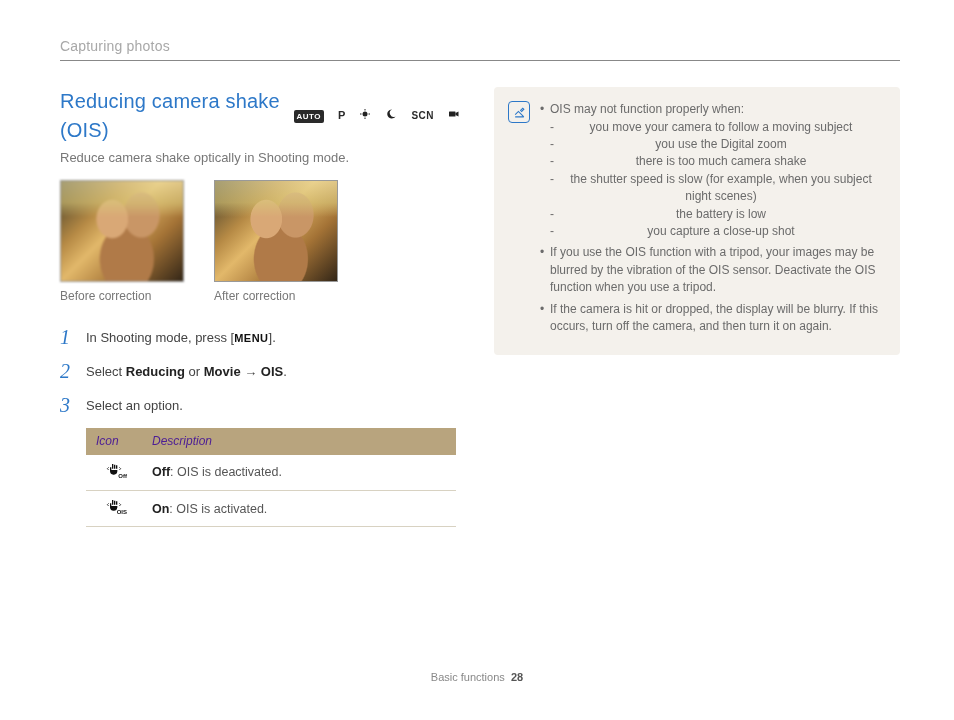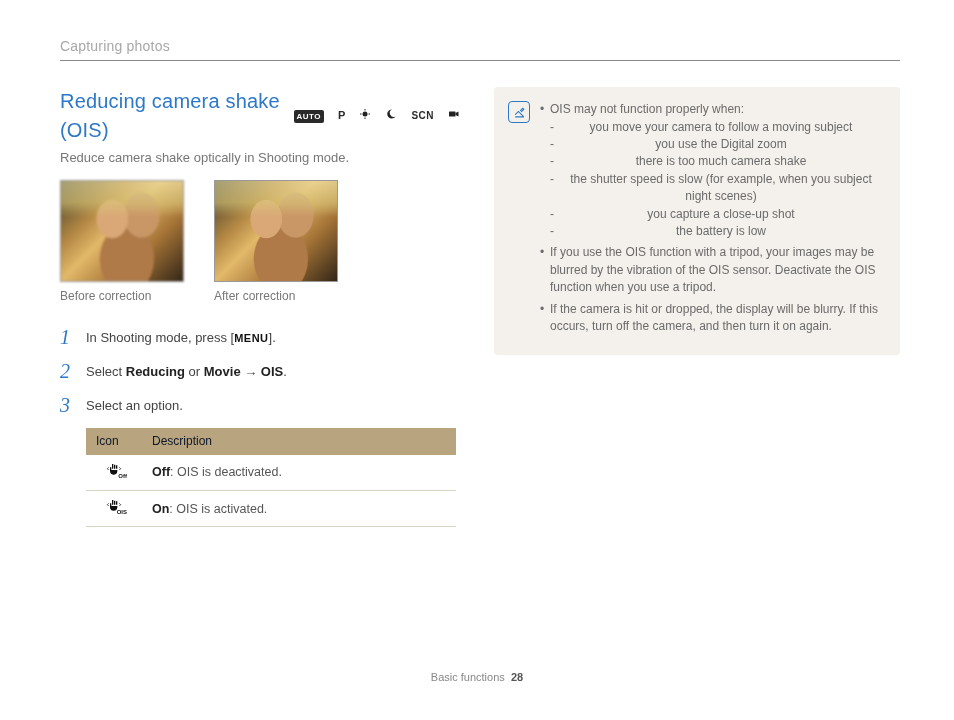--- a/index.html
+++ b/index.html
@@ -57,21 +57,21 @@
   }
   .caption { font-size: 12px; color:#777; margin-top:6px; }
   .steps { margin-top: 20px; }
   .step { display:flex; gap:10px; margin-bottom: 12px; align-items:flex-start;}
   .step-num { color:#2d78c8; font-size:20px; font-style:italic; font-weight:400; width:16px; font-family: Georgia, 'Times New Roman', serif; line-height:1.1;}
   .step-text { color:#444; font-size:13px; padding-top:3px;}
   .step-text b { color:#222; font-weight:700; }
   .menu-label { font-family: Arial; font-weight:900; font-size:11px; letter-spacing:0.5px; color:#111;}
   .arrow { font-family: Arial; }
   table { border-collapse: collapse; width: 370px; margin-left:26px; margin-top:2px; font-size:12.5px;}
-  thead th { background:#b8a47e; color:#0f172a; font-weight:400; text-align:left; padding:5px 10px; font-size:12px;}
+  thead th { background:#b8a47e; color:#4c1d95; font-weight:400; text-align:left; padding:5px 10px; font-size:12px;font-style:italic;}
   thead th:first-child{ width:56px; }
   tbody td { border-bottom:1px solid #d8d2c2; padding:7px 10px; color:#555; vertical-align:middle;}
   tbody td:first-child{ text-align:center; }
   tbody td b { color:#222; }
   .hand-icon { display:inline-block; position:relative; width:18px; height:16px; }
   .hand-icon svg { width:18px; height:16px; }
   .hand-sub { position:absolute; bottom:-3px; right:-4px; font-size:6px; font-weight:700; color:#111; background:#fff;}
   .note-box {
     background:#f4f1ec;
     border-radius:4px;
@@ -202,22 +202,22 @@
       </div>
       <div class="note-body">
         <ul>
           <li>
             <span>OIS may not function properly when:</span>
             <ul>
               <li>you move your camera to follow a moving subject</li>
               <li>you use the Digital zoom</li>
               <li>there is too much camera shake</li>
               <li>the shutter speed is slow (for example, when you subject night scenes)</li>
+              <li>the battery is low</li>
               <li>you capture a close-up shot</li>
-              <li>the battery is low</li>
             </ul>
           </li>
           <li>If you use the OIS function with a tripod, your images may be blurred by the vibration of the OIS sensor. Deactivate the OIS function when you use a tripod.</li>
           <li>If the camera is hit or dropped, the display will be blurry. If this occurs, turn off the camera, and then turn it on again.</li>
         </ul>
       </div>
     </div>
   </div>
 </div>
 

